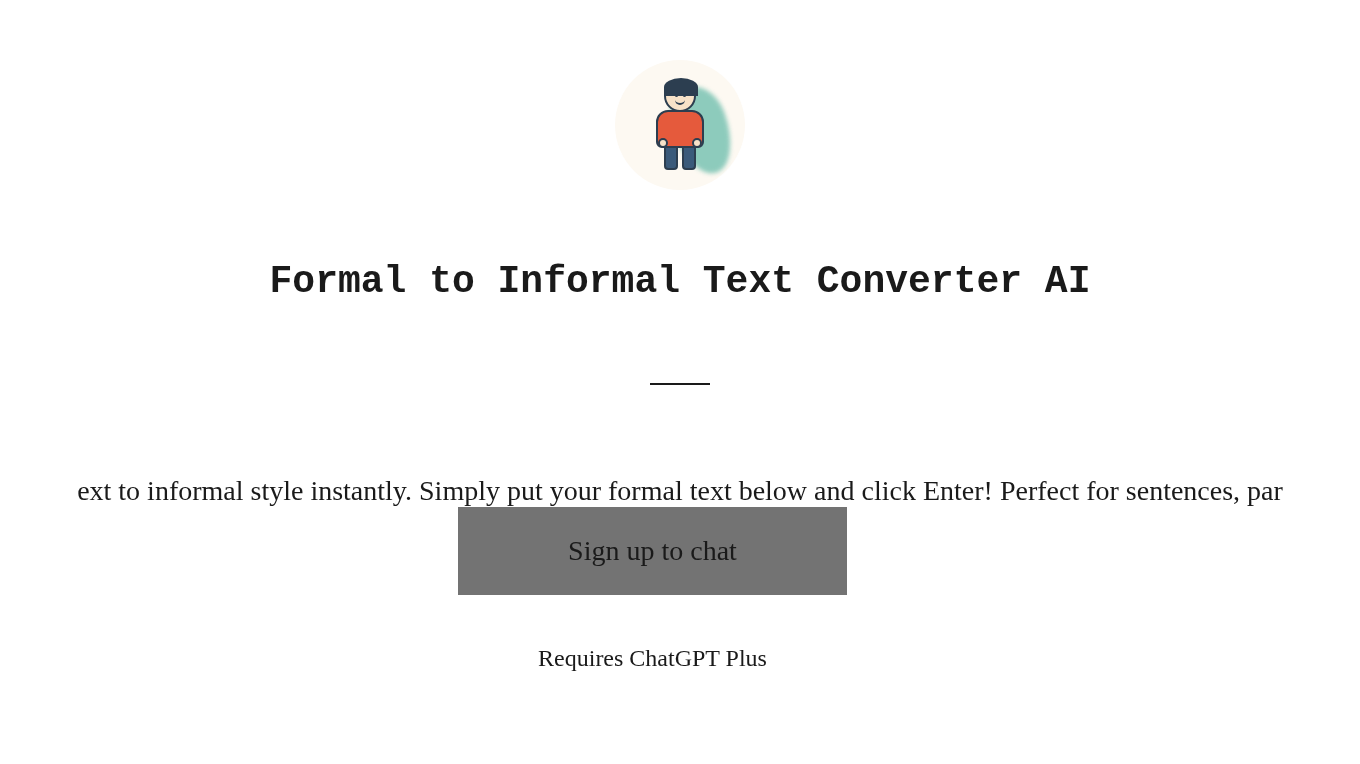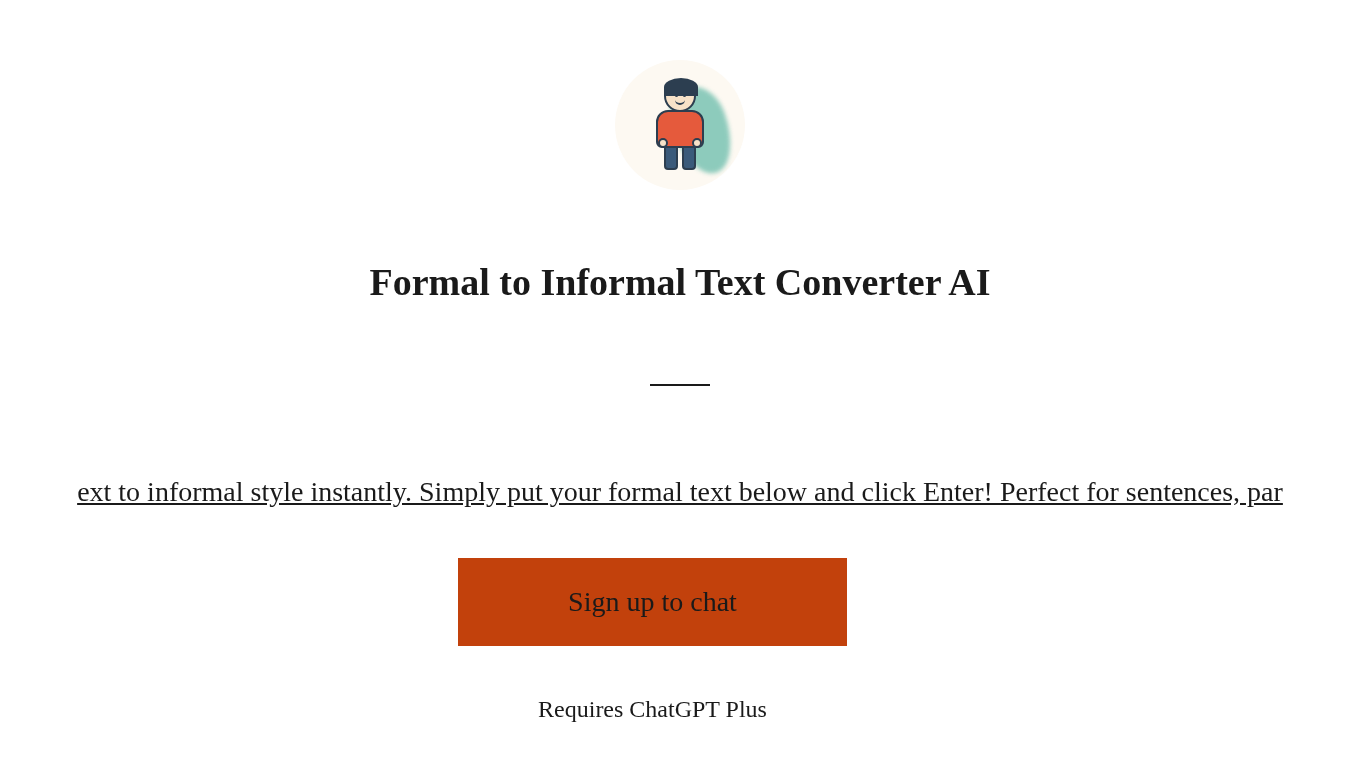--- a/index.html
+++ b/index.html
@@ -121,37 +121,36 @@
       background: #3a5a7a;
       border: 2px solid #2c3e50;
       border-radius: 0 0 4px 4px;
     }
     .page-title {
       font-size: 38px;
       font-weight: bold;
       color: #1a1a1a;
       text-align: center;
       margin-bottom: 80px;
+      font-family: Liberation Mono, monospace;
     }
     .divider {
       width: 60px;
       border: none;
       border-top: 2px solid #1a1a1a;
       margin-bottom: 90px;
     }
     .description {
       font-size: 28px;
       color: #1a1a1a;
       text-align: left;
       white-space: nowrap;
-      margin-bottom: 50px;
-      text-decoration: underline;
     }
     .signup-button {
-      background: #c2410c;
+      background: #737373;
       color: #1a1a1a;
       border: none;
       padding: 28px 110px;
       font-size: 28px;
       font-family: inherit;
       cursor: pointer;
       margin-bottom: 50px;
       margin-left: -55px;
     }
     .requires-text {

